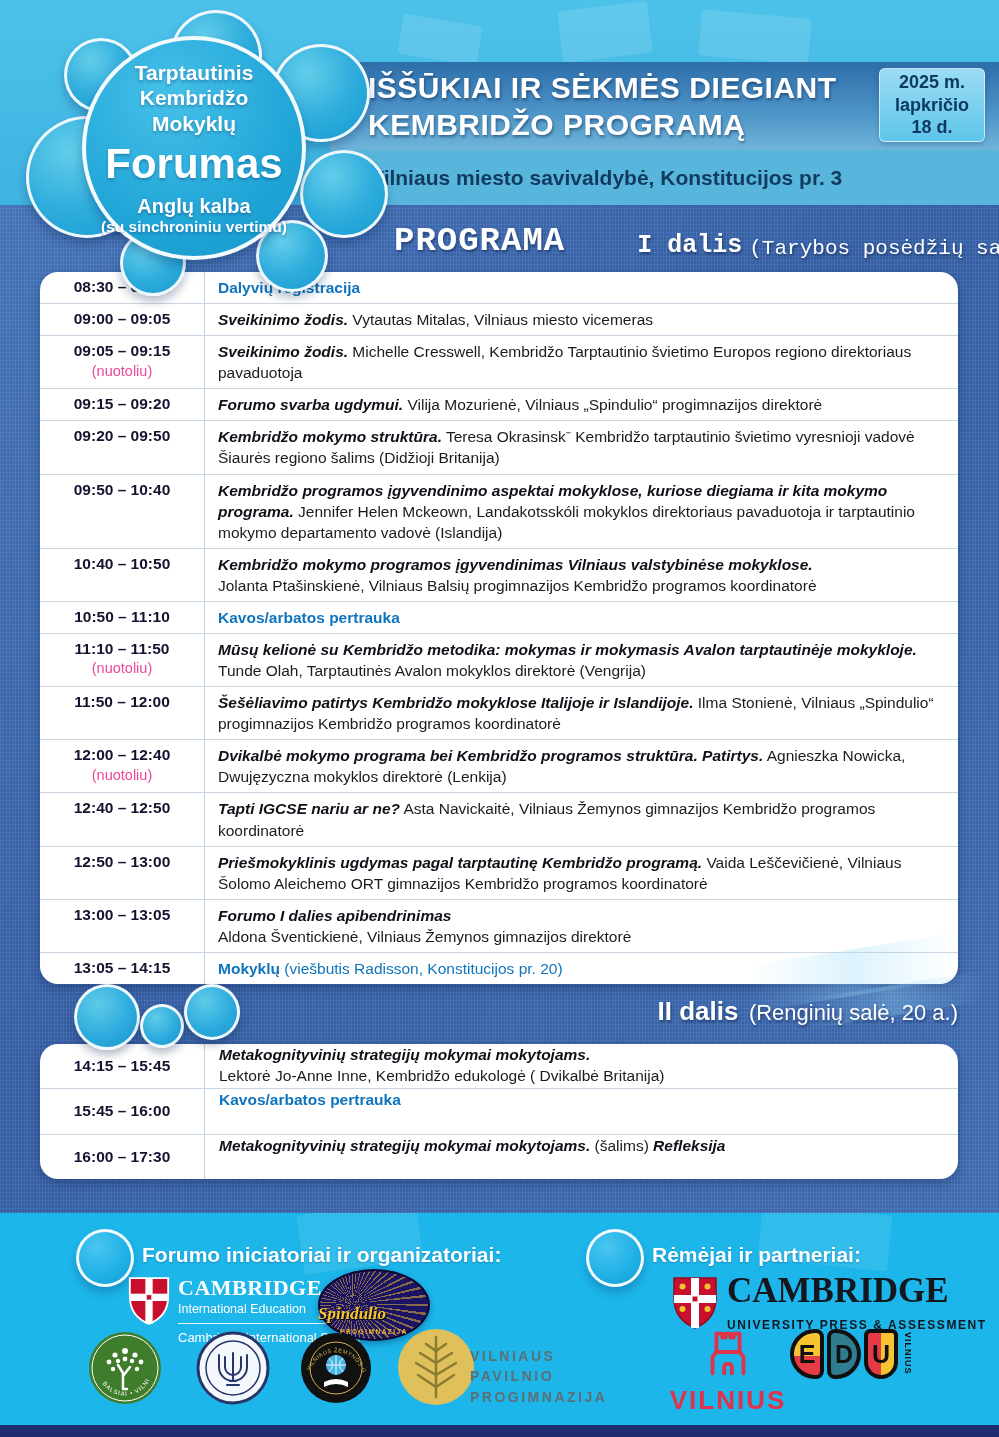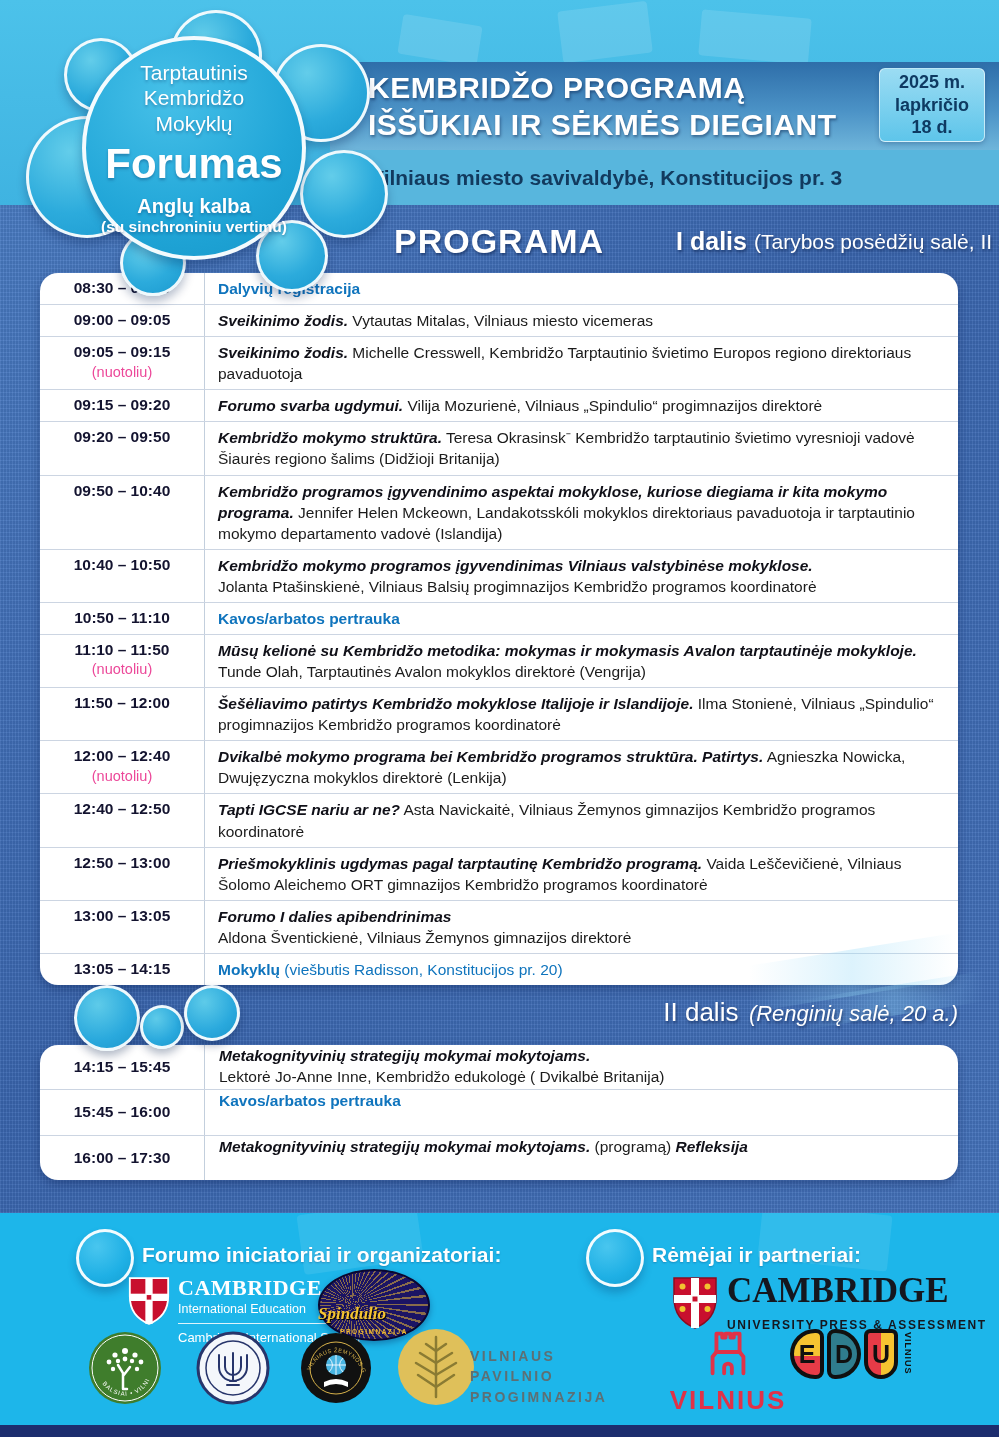--- a/index.html
+++ b/index.html
@@ -47,42 +47,42 @@
     box-shadow:0 6px 10px rgba(0,30,80,0.28);
   }
   .flower-center{
     left:58px; top:28px; width:224px; height:224px;
     background:radial-gradient(circle at 38% 26%, #46c0e8 0%, #21a6d8 60%, #1597c9 100%);
     border:4px solid rgba(255,255,255,0.95);
     display:flex; flex-direction:column; align-items:center; justify-content:center;
     color:#fff; text-align:center; z-index:2;
     text-shadow:0 2px 3px rgba(0,30,80,0.3);
   }
-  .badge-line{ font-size:21px; font-weight:400; line-height:1.22; }
+  .badge-line{ font-size:21px; font-weight:700; line-height:1.22; }
   .badge-title{ font-size:42px; font-weight:900; line-height:1.1; margin:4px 0 6px; }
   .badge-sub1{ font-size:20px; font-weight:600; margin-top:2px; }
   .badge-sub2{ font-size:15.5px; font-weight:600; line-height:1.2; }
 
   
   .denim{
     position:relative; flex:1; z-index:1;
     background-color:#3d6cb8;
     background-image:
       repeating-linear-gradient(90deg, rgba(255,255,255,0.05) 0 1px, rgba(0,0,0,0.045) 1px 3px),
       repeating-linear-gradient(0deg, rgba(255,255,255,0.045) 0 1px, rgba(0,0,0,0.05) 1px 4px),
       linear-gradient(135deg,#4a7cc4 0%,#3a66b0 45%,#4574bd 100%);
     padding:0 0 26px 0;
   }
   .streak{ position:absolute; pointer-events:none;
     background:linear-gradient(100deg, rgba(140,210,245,0) 15%, rgba(150,218,248,0.33) 45%, rgba(140,210,245,0) 75%);
     border-radius:40px; transform:rotate(-9deg);
   }
   .programa-row{
-    display:flex; align-items:center; padding:17px 44px 10px 394px; color:#fff;
-    text-shadow:1px 2px 3px rgba(0,20,60,0.5); white-space:nowrap;
+    display:flex; align-items:flex-end; padding:17px 44px 10px 394px; color:#fff;
+    text-shadow:1px 2px 3px rgba(0,20,60,0.5); white-space:nowrap;font-family:Liberation Mono, monospace;
   }
   .programa-title{ font-size:34px; font-weight:900; letter-spacing:1px; }
   .part-label{ font-size:25px; font-weight:800; margin-left:72px; }
   .part-loc{ font-size:21px; font-weight:400; margin-left:7px; }
 
   .sched{
     margin:2px 41px 0 40px; background:#fff; border-radius:18px;
     overflow:hidden; box-shadow:0 4px 10px rgba(0,20,70,0.3);
   }
   .row{ display:flex; }
@@ -106,22 +106,22 @@
   .bubble{
     position:absolute; border-radius:50%;
     background:radial-gradient(circle at 35% 28%, #5ecbe9 0%, #2aa9dd 60%, #1a97cc 100%);
     border:3px solid rgba(255,255,255,0.92);
     box-shadow:0 5px 9px rgba(0,25,70,0.3);
   }
   .part2-head{
     position:absolute; right:0; top:12px; color:#fff; white-space:nowrap;
     text-shadow:1px 2px 3px rgba(0,20,60,0.5);
   }
-  .part2-label{ font-size:26px; font-weight:400; }
-  .part2-loc{ font-size:22px; font-weight:400; margin-left:6px;font-style:italic; }
+  .part2-label{ font-size:26px; font-weight:700; }
+  .part2-loc{ font-size:22px; font-weight:400; margin-left:6px; }
 
   
   .footer{
     position:relative; flex:none; height:224px; background:#1db6ea; z-index:4; overflow:hidden;
   }
   .footer::after{
     content:""; position:absolute; left:0; right:0; bottom:0; height:12px; background:#1d2d6e;
   }
   .f-bubble{
     position:absolute; width:58px; height:58px; border-radius:50%;
@@ -186,22 +186,22 @@
 
 <div class="page">
 
   <div class="top-band">
     <div class="collage-card" style="left:560px;top:6px;width:90px;height:52px;transform:rotate(-7deg)"></div>
     <div class="collage-card" style="left:700px;top:14px;width:110px;height:46px;transform:rotate(5deg)"></div>
     <div class="collage-card" style="left:400px;top:20px;width:80px;height:40px;transform:rotate(9deg)"></div>
 
     <div class="title-band">
       <div class="title-text">
+        <div>IŠŠŪKIAI IR SĖKMĖS DIEGIANT</div>
         <div>KEMBRIDŽO PROGRAMĄ</div>
-        <div>IŠŠŪKIAI IR SĖKMĖS DIEGIANT</div>
       </div>
       <div class="date-badge">
         <div>2025 m.</div>
         <div>lapkričio</div>
         <div>18 d.</div>
       </div>
     </div>
     <div class="venue-band">
       <div class="venue-text">Vilniaus miesto savivaldybė, Konstitucijos pr. 3</div>
     </div>
@@ -351,21 +351,21 @@
         <div class="row">
           <div class="cell-time">
             <span class="time">15:45 – 16:00</span>
           </div>
           <div class="cell-desc"><span class="seg-bb">Kavos/arbatos pertrauka</span></div>
         </div>
         <div class="row">
           <div class="cell-time">
             <span class="time">16:00 – 17:30</span>
           </div>
-          <div class="cell-desc"><span class="seg-bi">Metakognityvinių strategijų mokymai mokytojams.</span><span class="seg-n"> (programą) </span><span class="seg-bi">Refleksija</span></div>
+          <div class="cell-desc"><span class="seg-bi">Metakognityvinių strategijų mokymai mokytojams.</span><span class="seg-n"> (šalims) </span><span class="seg-bi">Refleksija</span></div>
         </div>
       </div>
   </div>
 
   <div class="footer">
     <div class="collage-card" style="left:300px;top:-6px;width:120px;height:60px;transform:rotate(-8deg);background:rgba(255,255,255,0.09)"></div>
     <div class="collage-card" style="left:760px;top:-4px;width:130px;height:56px;transform:rotate(6deg);background:rgba(255,255,255,0.09)"></div>
 
     <div class="f-bubble" style="left:76px;top:16px"></div>
     <div class="f-heading" style="left:142px;top:30px">Forumo iniciatoriai ir organizatoriai:</div>

